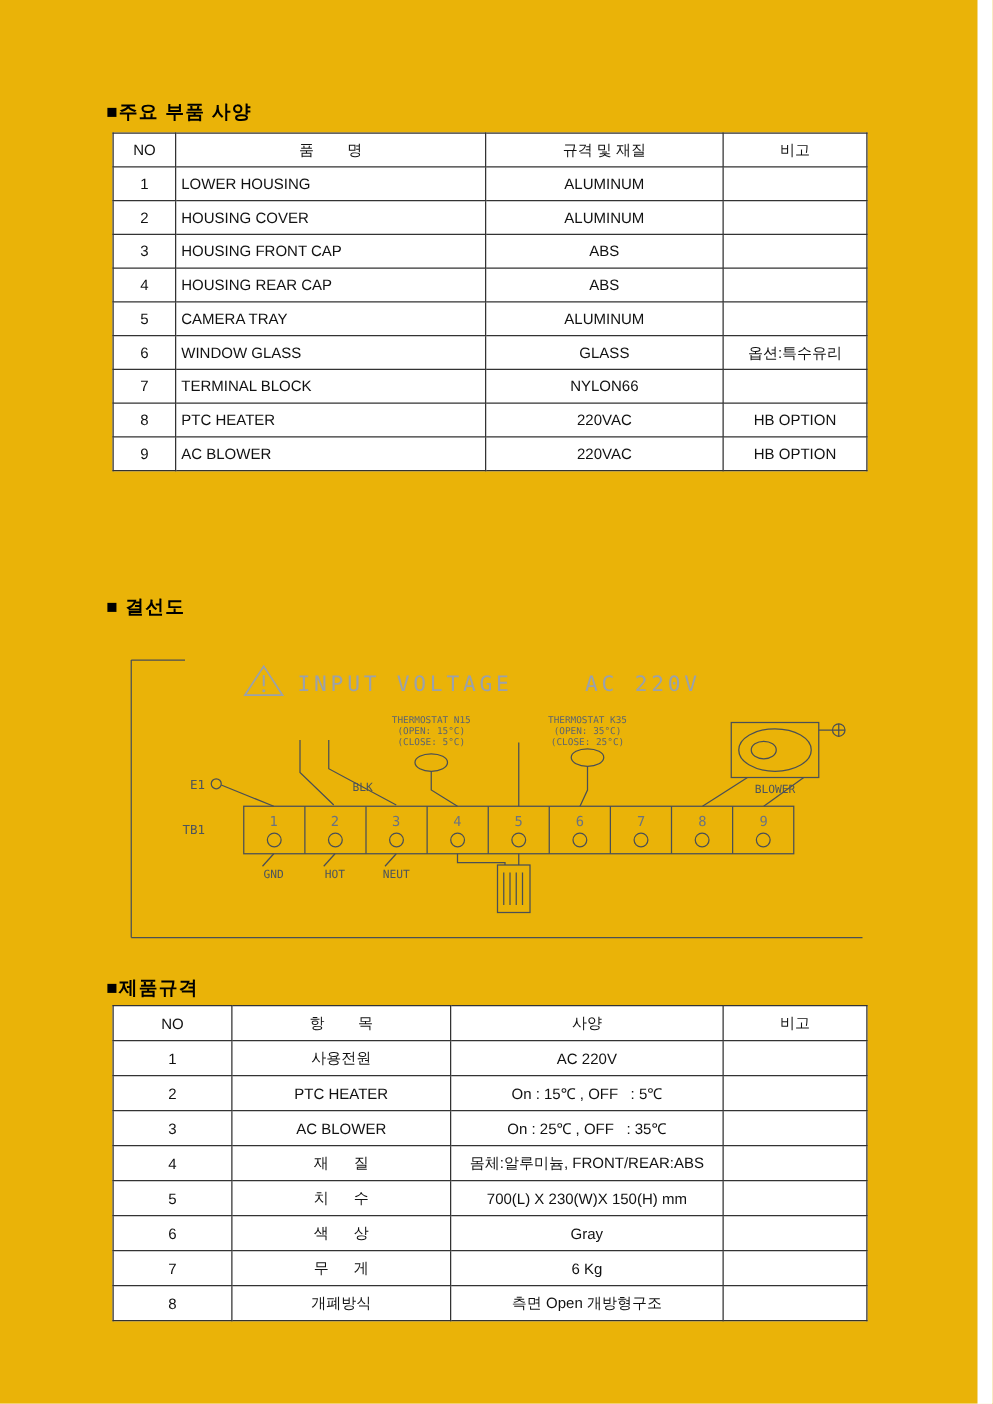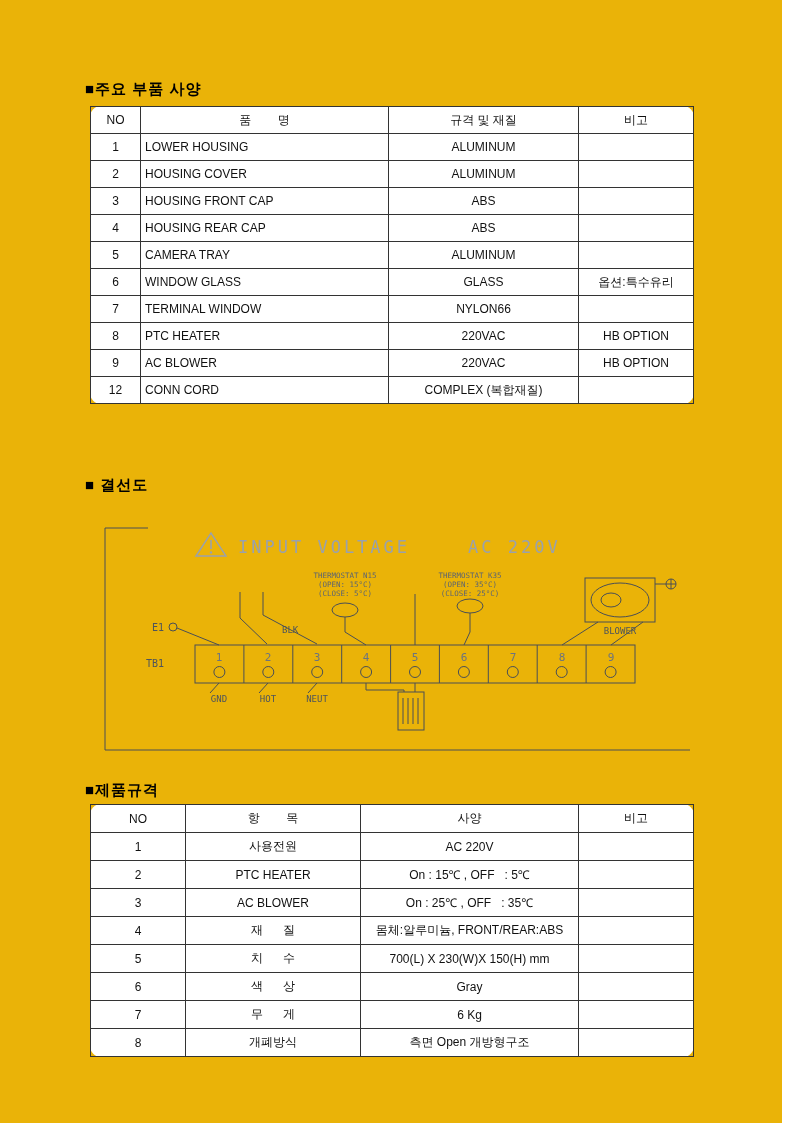--- a/index.html
+++ b/index.html
@@ -6,21 +6,21 @@
   html,body { background:#ffffff; }
   .page {
     position:relative; width:782px; height:1123px; background:#eab308;
     font-family:"Liberation Sans", sans-serif; color:#111; overflow:hidden;
   }
   .sec-title { position:absolute; font-size:15px; font-weight:bold; color:#000; letter-spacing:1px; white-space:pre; }
   .t1 { left:85px; top:80px; }
   .t2 { left:85px; top:476px; }
   .t3 { left:85px; top:781px; }
 
-  .tbl { position:absolute; border-collapse:collapse; table-layout:fixed; background:#fff;border-radius:11px; }
+  .tbl { position:absolute; border-collapse:collapse; table-layout:fixed; background:#fff; }
   .tbl th, .tbl td {
     border:1px solid #333; font-size:12px; font-weight:normal;
     white-space:pre; overflow:hidden; padding:0 4px; color:#111;
   }
   .parts { left:90px; top:106px; width:603px; }
   .parts th, .parts td { height:27px; }
   .spec  { left:90px; top:804px; width:603px; }
   .spec th, .spec td { height:28px; }
   .c { text-align:center; }
   .l { text-align:left; padding-left:12px;margin-left:44px; }
@@ -89,41 +89,35 @@
           <td class="c"></td>
         </tr>
       <tr>
           <td class="c">6</td>
           <td class="l">WINDOW GLASS</td>
           <td class="c">GLASS</td>
           <td class="c">옵션:특수유리</td>
         </tr>
       <tr>
           <td class="c">7</td>
-          <td class="l">TERMINAL WINDOW</td>
+          <td class="l">TERMINAL BLOCK</td>
           <td class="c">NYLON66</td>
           <td class="c"></td>
         </tr>
       <tr>
           <td class="c">8</td>
           <td class="l">PTC HEATER</td>
           <td class="c">220VAC</td>
           <td class="c">HB OPTION</td>
         </tr>
       <tr>
           <td class="c">9</td>
           <td class="l">AC BLOWER</td>
           <td class="c">220VAC</td>
           <td class="c">HB OPTION</td>
-        </tr>
-      <tr>
-          <td class="c">12</td>
-          <td class="l">CONN CORD</td>
-          <td class="c">COMPLEX (복합재질)</td>
-          <td class="c"></td>
         </tr>
     </tbody>
   </table>
 
   <h2 class="sec-title t2">■ 결선도</h2>
 
   <svg class="diagram" width="794" height="250" viewBox="0 0 794 250">
     <g class="wire">
       <path d="M105 8 H148 M105 8 V230 M105 230 H690"></path>
     </g>

